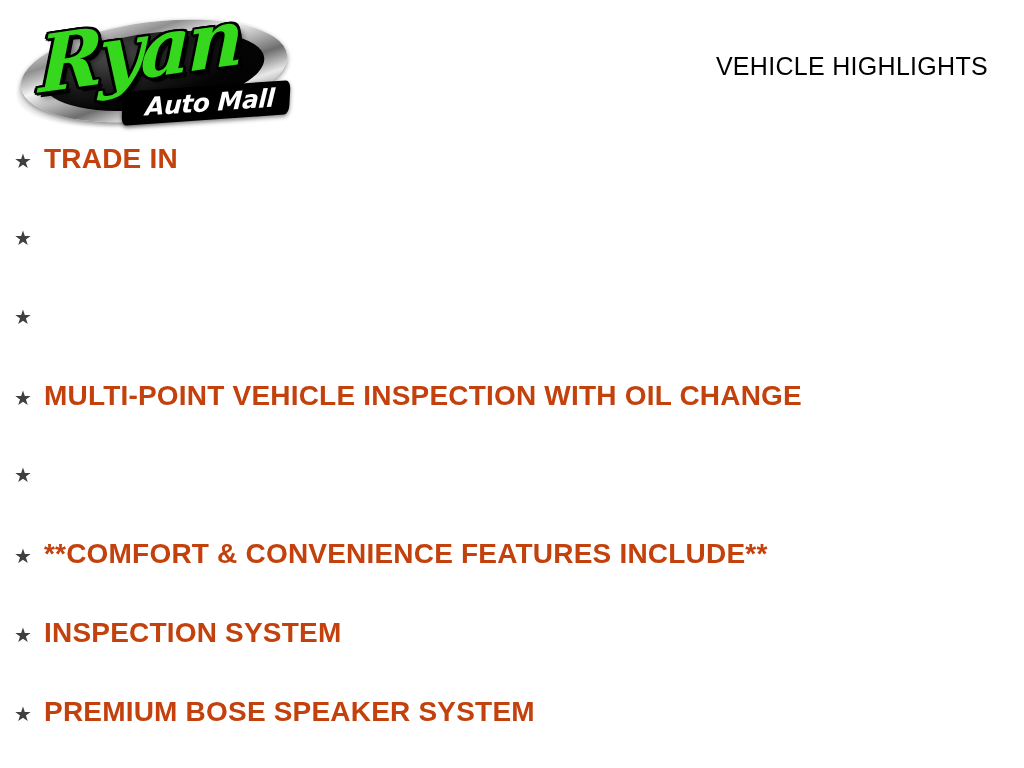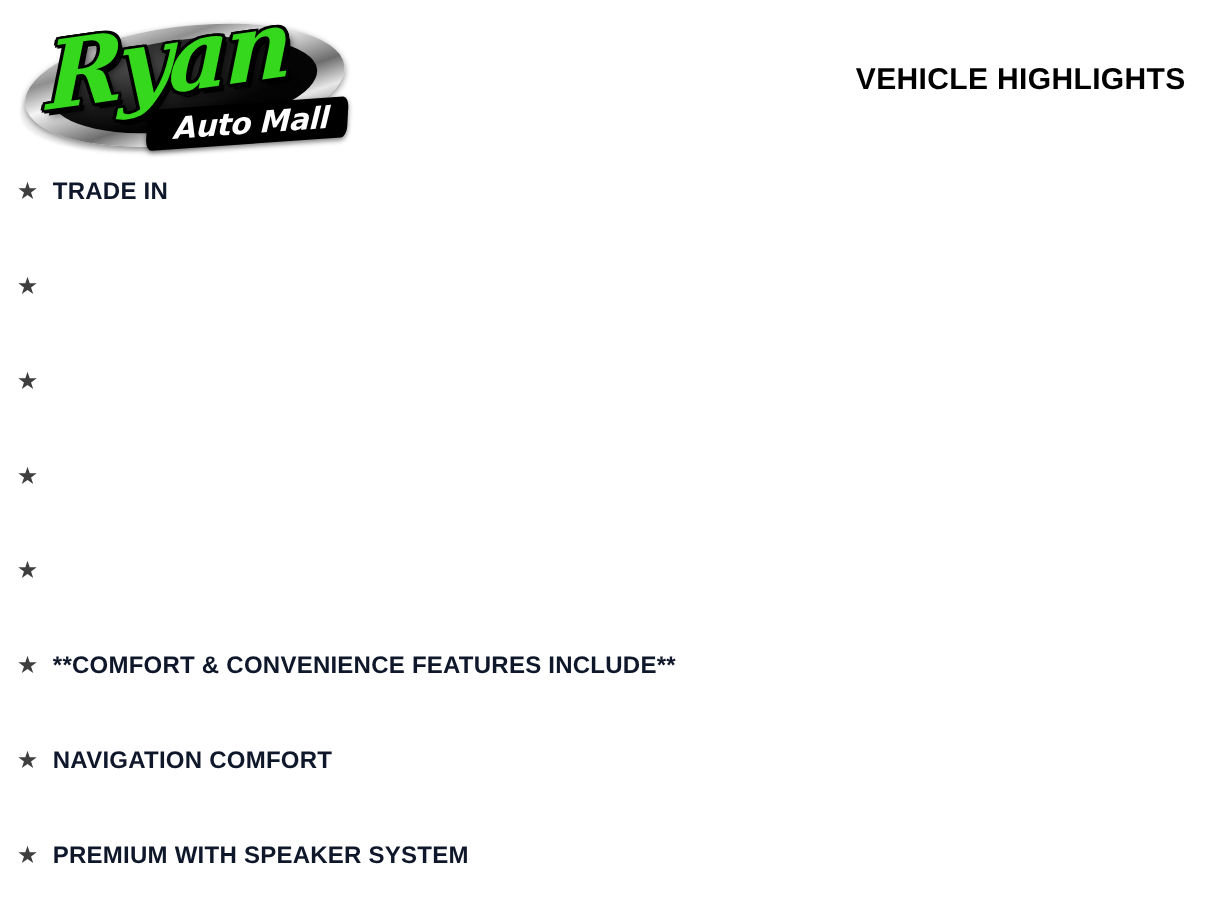--- a/index.html
+++ b/index.html
@@ -135,21 +135,21 @@
     transform: rotate(-4deg) skewX(-7deg);
     white-space: nowrap;
   }
 
   
   .page-title {
     position: absolute;
     right: 36px;
     top: 52px;
     font-family: "Liberation Sans", sans-serif;
-    font-weight: bold;
+    font-weight: normal;
     font-size: 25px;
     line-height: 28px;
     letter-spacing: 0.3px;
     color: #000000;
     white-space: nowrap;
   }
 
   
   .highlights-list {
     position: absolute;
@@ -170,24 +170,24 @@
     flex: 0 0 auto;
     width: 30px;
     font-family: "DejaVu Sans", sans-serif;
     font-size: 20px;
     line-height: 26px;
     color: #3f3f3f;
   }
   .highlight-label {
     font-family: "Liberation Sans", sans-serif;
     font-weight: bold;
-    font-size: 20px;
+    font-size: 28px;
     line-height: 26px;
     letter-spacing: 0.2px;
-    color: #0f172a;
+    color: #c2410c;
     white-space: nowrap;
     text-align: center;
   }
 </style>
 </head>
 <body>
 
 <div class="header">
 
   <div class="logo">
@@ -209,29 +209,30 @@
       <span class="highlight-label">TRADE IN</span>
     </li>
     <li class="highlight-item">
       <span class="bullet-star">★</span>
     </li>
     <li class="highlight-item">
       <span class="bullet-star">★</span>
     </li>
     <li class="highlight-item">
       <span class="bullet-star">★</span>
+      <span class="highlight-label">MULTI-POINT VEHICLE INSPECTION WITH OIL CHANGE</span>
     </li>
     <li class="highlight-item">
       <span class="bullet-star">★</span>
     </li>
     <li class="highlight-item">
       <span class="bullet-star">★</span>
       <span class="highlight-label">**COMFORT &amp; CONVENIENCE FEATURES INCLUDE**</span>
     </li>
     <li class="highlight-item">
       <span class="bullet-star">★</span>
-      <span class="highlight-label">NAVIGATION COMFORT</span>
-    </li>
-    <li class="highlight-item">
-      <span class="bullet-star">★</span>
-      <span class="highlight-label">PREMIUM WITH SPEAKER SYSTEM</span>
+      <span class="highlight-label">INSPECTION SYSTEM</span>
+    </li>
+    <li class="highlight-item">
+      <span class="bullet-star">★</span>
+      <span class="highlight-label">PREMIUM BOSE SPEAKER SYSTEM</span>
     </li>
   </ul>
 
 </body></html>

